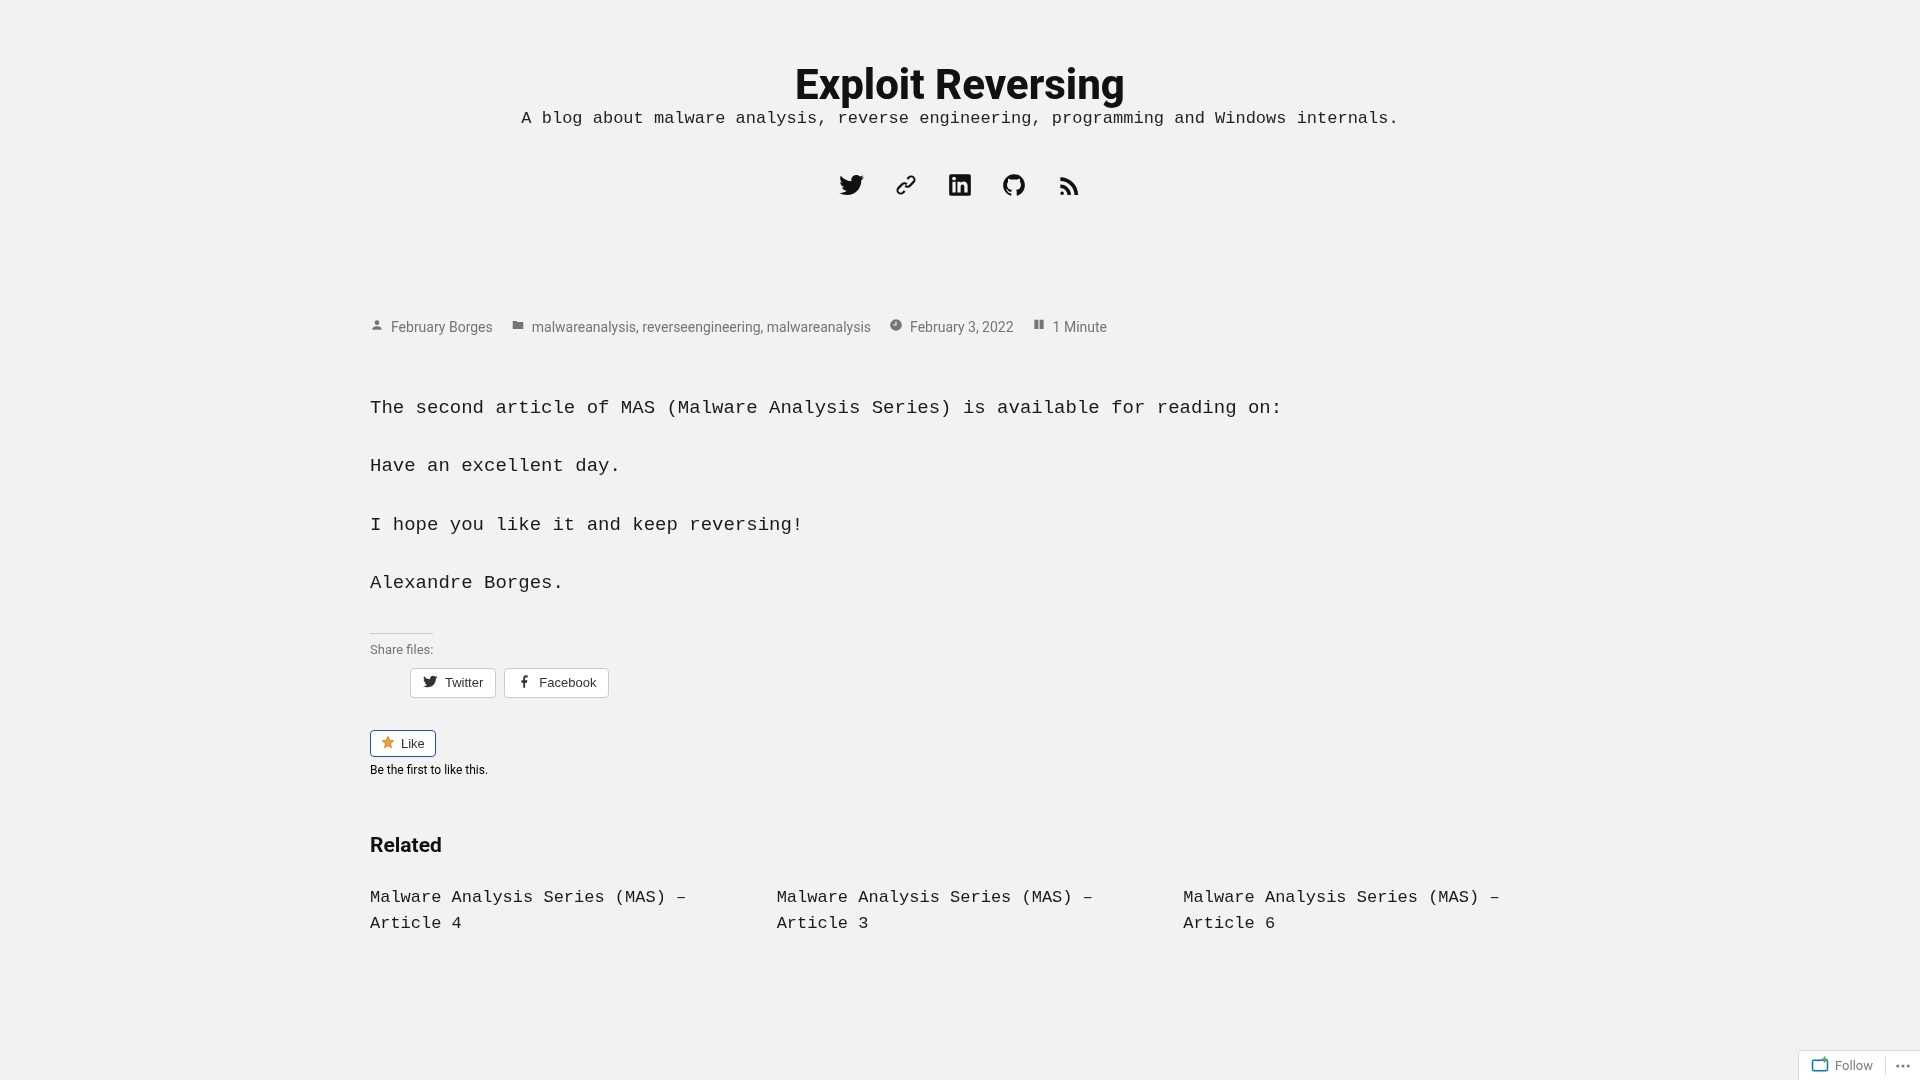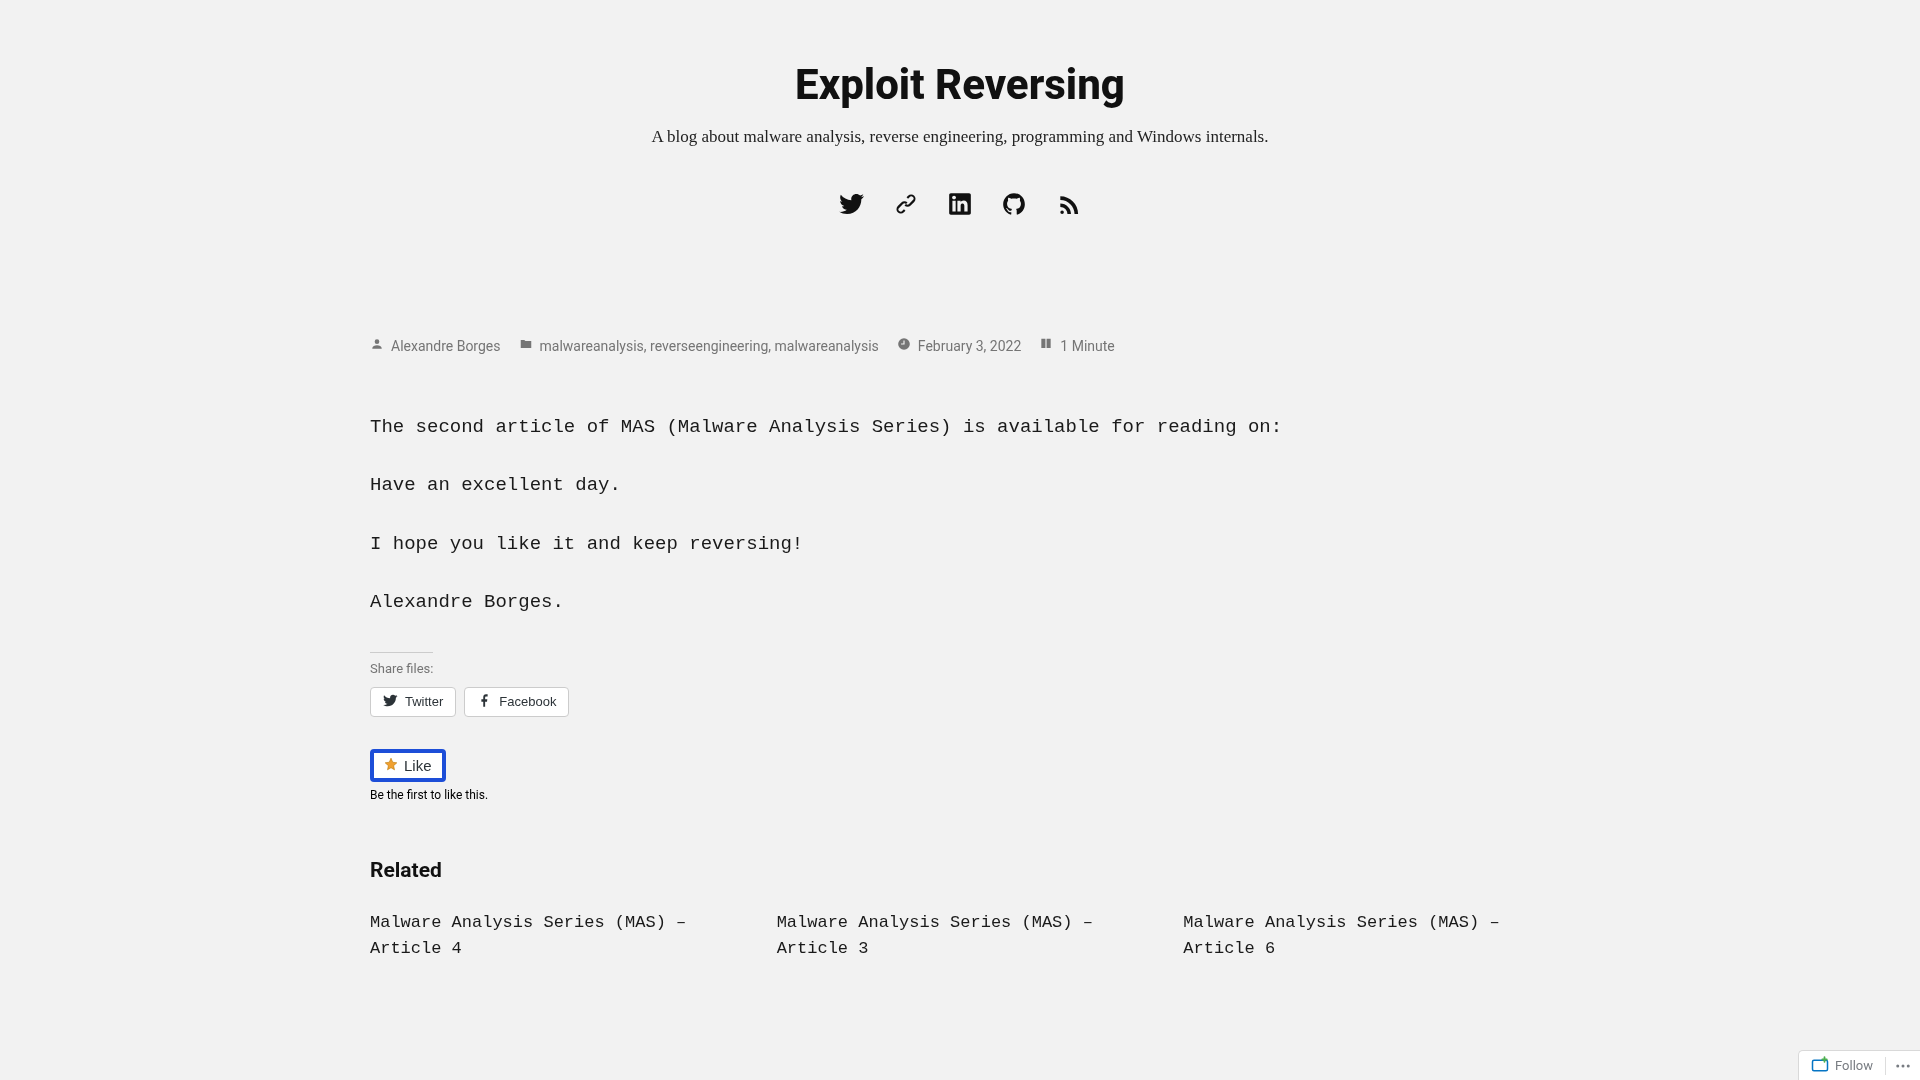--- a/index.html
+++ b/index.html
@@ -13,24 +13,23 @@
   }
   .container { width: 1200px; margin: 0 auto; padding-top: 60px; }
   .site-title {
     font-size: 42px;
     font-weight: 800;
     text-align: center;
     color: #111;
     cursor: pointer;
   }
   .tagline {
-    font-family: Liberation Serif, serif;
+    font-family: Liberation Mono, monospace;
     font-size: 17px;
     text-align: center;
-    margin-top: 18px;
     color: #222;
   }
   .social-row {
     display: flex;
     justify-content: center;
     gap: 28px;
     margin-top: 44px;
   }
   .social-row a {
     width: 26px; height: 26px;
@@ -72,41 +71,41 @@
   .body strong { font-weight: 400; }
 
   .share-block { margin-top: 34px; }
   .share-label {
     display: inline-block;
     font-size: 13px;
     color: #757575;
     border-top: 1px solid #ccc;
     padding-top: 8px;
   }
-  .share-buttons { margin-top: 10px; display: flex; gap: 8px; }
+  .share-buttons { margin-top: 10px; display: flex; gap: 8px; margin-left: 40px; }
   .share-btn {
     display: inline-flex; align-items: center; gap: 7px;
     background: #fff;
     border: 1px solid #ccc;
     border-radius: 4px;
     padding: 5px 12px;
     font-size: 13px;
     color: #2c3338;
     cursor: pointer;
   }
   .share-btn svg { width: 15px; height: 15px; fill: #2c3338; }
 
   .like-block { margin-top: 32px; }
   .like-btn {
     display: inline-flex; align-items: center; gap: 6px;
     background: #fff;
-    border: 4px solid #1d4ed8;
+    border: 1px solid #1d4ed8;
     border-radius: 4px;
     padding: 4px 10px;
-    font-size: 15px;
+    font-size: 13px;
     color: #2c3338;
     cursor: pointer;
   }
   .like-btn svg { width: 14px; height: 14px; fill: #f0a030; stroke:#b87500; }
   .like-caption {
     font-size: 12px;
     color: #000000;
     margin-top: 6px;
   }
 
@@ -195,21 +194,21 @@
     </a>
   </nav>
 
   <article class="article">
 
     <div class="meta-row">
       <span class="meta-item">
         <span><svg viewBox="0 0 24 24">
               <path d="M12 12a4 4 0 1 0-4-4 4 4 0 0 0 4 4zm0 2c-4 0-8 2-8 5v1h16v-1c0-3-4-5-8-5z"></path>
             </svg></span>
-        <a>Alexandre Borges</a>
+        <a>February Borges</a>
       </span>
       <span class="meta-item">
         <span><svg viewBox="0 0 24 24">
               <path d="M3 5h6l2 2h10v12H3z"></path>
             </svg></span>
         <span>
           <a>malwareanalysis</a><span>, </span><a>reverseengineering</a><span>, </span><a>malwareanalysis</a>
         </span>
       </span>
       <span class="meta-item">

